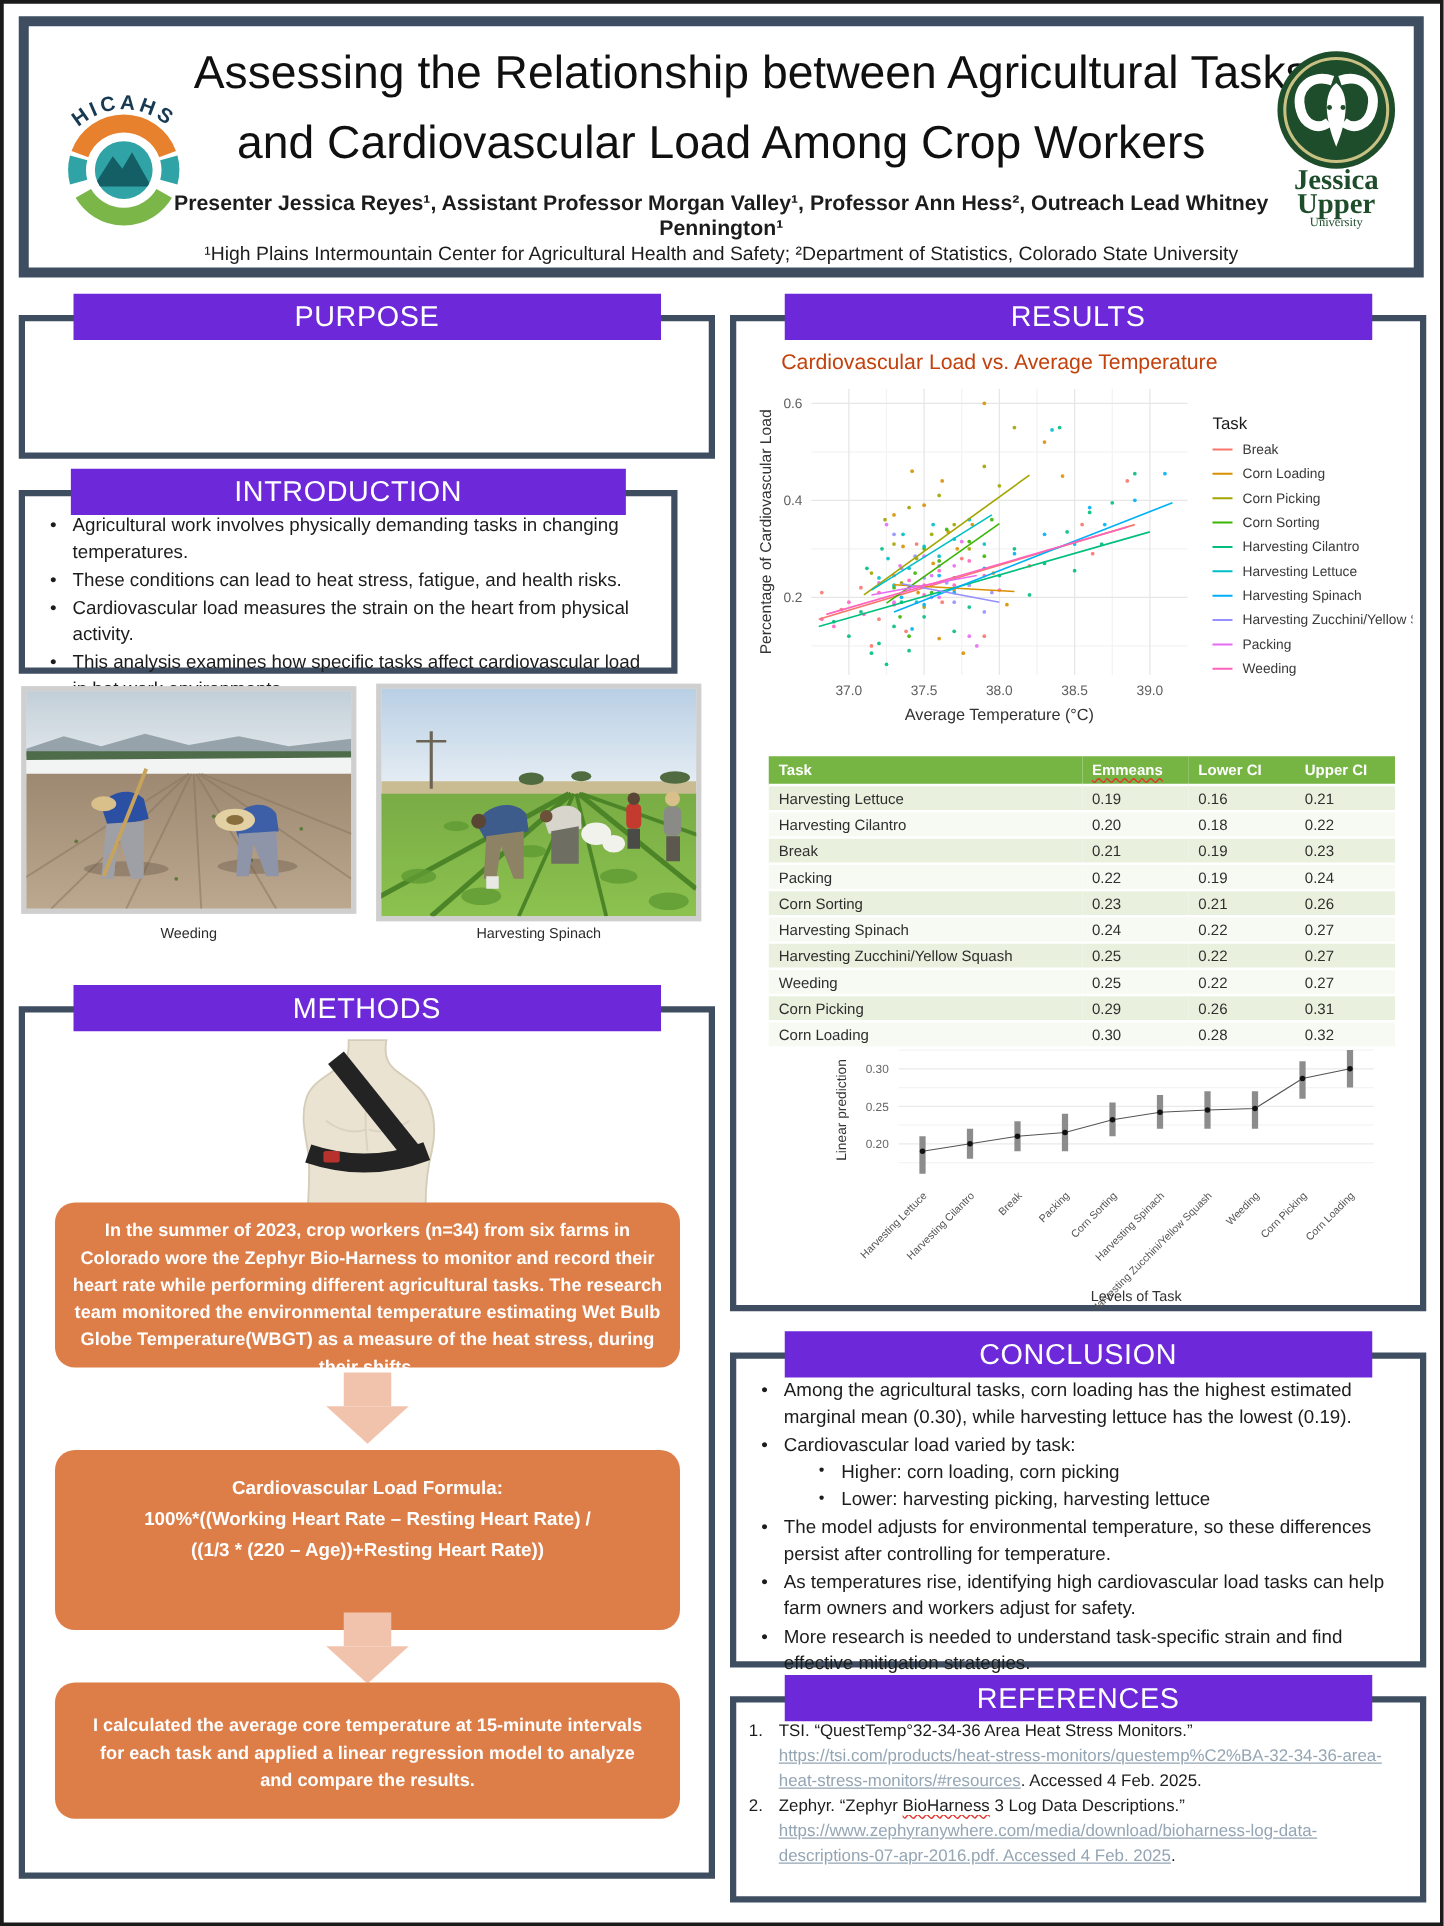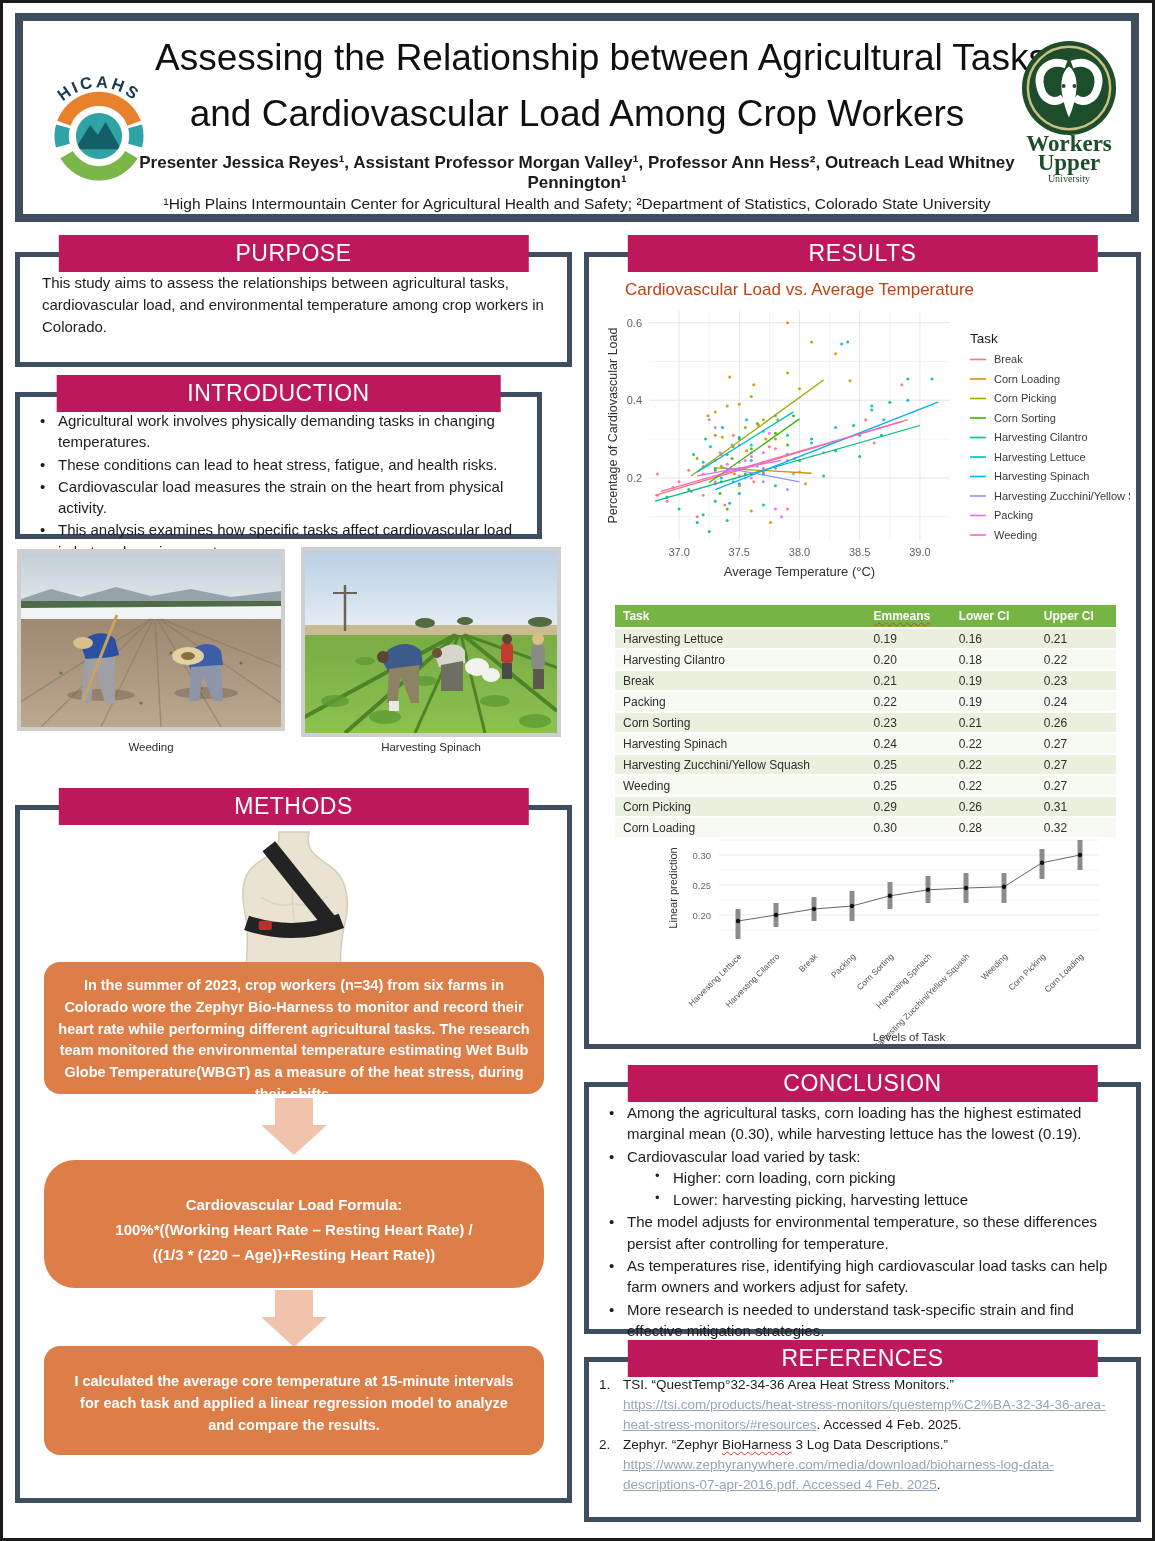--- a/index.html
+++ b/index.html
@@ -1,19 +1,19 @@
 <!DOCTYPE html>
 <html><head>
 <meta charset="utf-8">
 <style>
   html,body{margin:0;padding:0;background:#fff;}
   .poster{position:relative;width:1155px;height:1541px;background:#fff;border:3px solid #1b1b1b;
           box-sizing:border-box;font-family:"Liberation Sans",sans-serif;color:#1c1c1c;overflow:hidden;}
   .section{position:absolute;background:#fff;border:5px solid #3E4E60;box-sizing:border-box;}
-  .secbar{position:absolute;left:50%;transform:translateX(-50%);top:-22px;height:37px;background:#be185d;
+  .secbar{position:absolute;left:50%;transform:translateX(-50%);top:-22px;height:37px;background:#6d28d9;
           color:#fff;font-size:23px;line-height:37px;text-align:center;width:86%;letter-spacing:.5px;}
   
   #title-box{left:12px;top:10px;width:1124px;height:209px;border-width:8px;}
   .title-line{position:absolute;left:132px;right:132px;text-align:center;font-size:37px;color:#101010;white-space:nowrap;}
   #t1{top:16px;} #t2{top:72px;}
   .authors{position:absolute;left:70px;right:70px;top:132px;text-align:center;font-size:17px;font-weight:bold;}
   .affil{position:absolute;left:40px;right:40px;top:174px;text-align:center;font-size:15.5px;}
   .hicahs{position:absolute;left:10px;top:38px;width:132px;height:132px;}
   .csu{position:absolute;right:2px;top:18px;width:120px;height:178px;text-align:center;color:#1E4D2B;
        font-family:"Liberation Serif",serif;line-height:.92;}
@@ -33,21 +33,21 @@
   .photo{position:absolute;border:4px solid #CFCFCF;box-sizing:border-box;background:#ddd;}
   #photo1{left:14px;top:546px;width:268px;height:182px;}
   #photo2{left:298px;top:544px;width:260px;height:190px;}
   .caption{position:absolute;top:738px;text-align:center;font-size:11.5px;color:#2c2c2c;}
   #cap1{left:14px;width:268px;} #cap2{left:298px;width:260px;}
   #methods{left:12px;top:802px;width:557px;height:698px;}
   .mannequin{position:absolute;left:50%;transform:translateX(-50%);top:14px;width:172px;height:230px;}
   .obox{position:absolute;left:24px;width:500px;background:#DD7E48;border-radius:16px;color:#fff;
         text-align:center;font-weight:600;box-sizing:border-box;}
   #mbox1{top:152px;height:132px;font-size:14.5px;line-height:1.5;padding:13px 12px;}
-  #mbox2{top:350px;height:128px;font-size:15px;padding:28px 10px;border-radius:31px;}
+  #mbox2{top:350px;height:144px;font-size:15px;padding:14px 10px;}
   #mbox2 div{margin:8px 0;}
   #mbox3{top:536px;height:109px;font-size:14.5px;line-height:1.5;padding:25px 24px;}
   .flow-arrow{position:absolute;left:50%;transform:translateX(-50%);width:66px;height:58px;}
   .flow-arrow .stem{position:absolute;left:50%;transform:translateX(-50%);top:0;width:38px;height:27px;background:#F2C3AC;}
   .flow-arrow .head{position:absolute;top:27px;left:0;width:0;height:0;
         border-left:33px solid transparent;border-right:33px solid transparent;border-top:30px solid #F2C3AC;}
   #arrow1{top:288px;} #arrow2{top:480px;}
   
   #results{left:581px;top:249px;width:557px;height:797px;}
   #scatter-title{position:absolute;left:36px;top:23px;font-size:17px;color:#c2410c;}
@@ -101,29 +101,28 @@
     <div class="csu">
       <svg width="98" height="98" viewBox="0 0 100 100" style="display:block;margin:0 auto;">
         <circle cx="50" cy="50" r="48" fill="#1E4D2B"></circle>
         <circle cx="50" cy="50" r="42" fill="none" stroke="#C9C083" stroke-width="2.5"></circle>
         <path d="M47,26 C30,20 16,32 21,50 C24,62 35,67 44,60" fill="none" stroke="#fff" stroke-width="8"></path>
         <path d="M53,26 C70,20 84,32 79,50 C76,62 65,67 56,60" fill="none" stroke="#fff" stroke-width="8"></path>
         <path d="M50,28 C43,33 41,44 43,56 C45,68 48,75 50,80 C52,75 55,68 57,56 C59,44 57,33 50,28 Z" fill="#fff"></path>
         <circle cx="44.5" cy="48" r="2" fill="#1E4D2B"></circle>
         <circle cx="55.5" cy="48" r="2" fill="#1E4D2B"></circle>
       </svg>
-      <div class="w1">Workers</div>
+      <div class="w1">Jessica</div>
       <div class="w2">Upper</div>
       <div class="w3">University</div>
     </div>
   </div>
 
   <div class="section" id="purpose">
     <div class="secbar">PURPOSE</div>
-    <div class="body">This study aims to assess the relationships between agricultural tasks, cardiovascular load, and environmental temperature among crop workers in Colorado.</div>
   </div>
 
   <div class="section" id="introduction">
     <div class="secbar">INTRODUCTION</div>
     <ul class="blist" id="intro-list">
         <li>Agricultural work involves physically demanding tasks in changing temperatures.</li>
         <li>These conditions can lead to heat stress, fatigue, and health risks.</li>
         <li>Cardiovascular load measures the strain on the heart from physical activity.</li>
         <li>This analysis examines how specific tasks affect cardiovascular load in hot work environments.</li>
       </ul>

